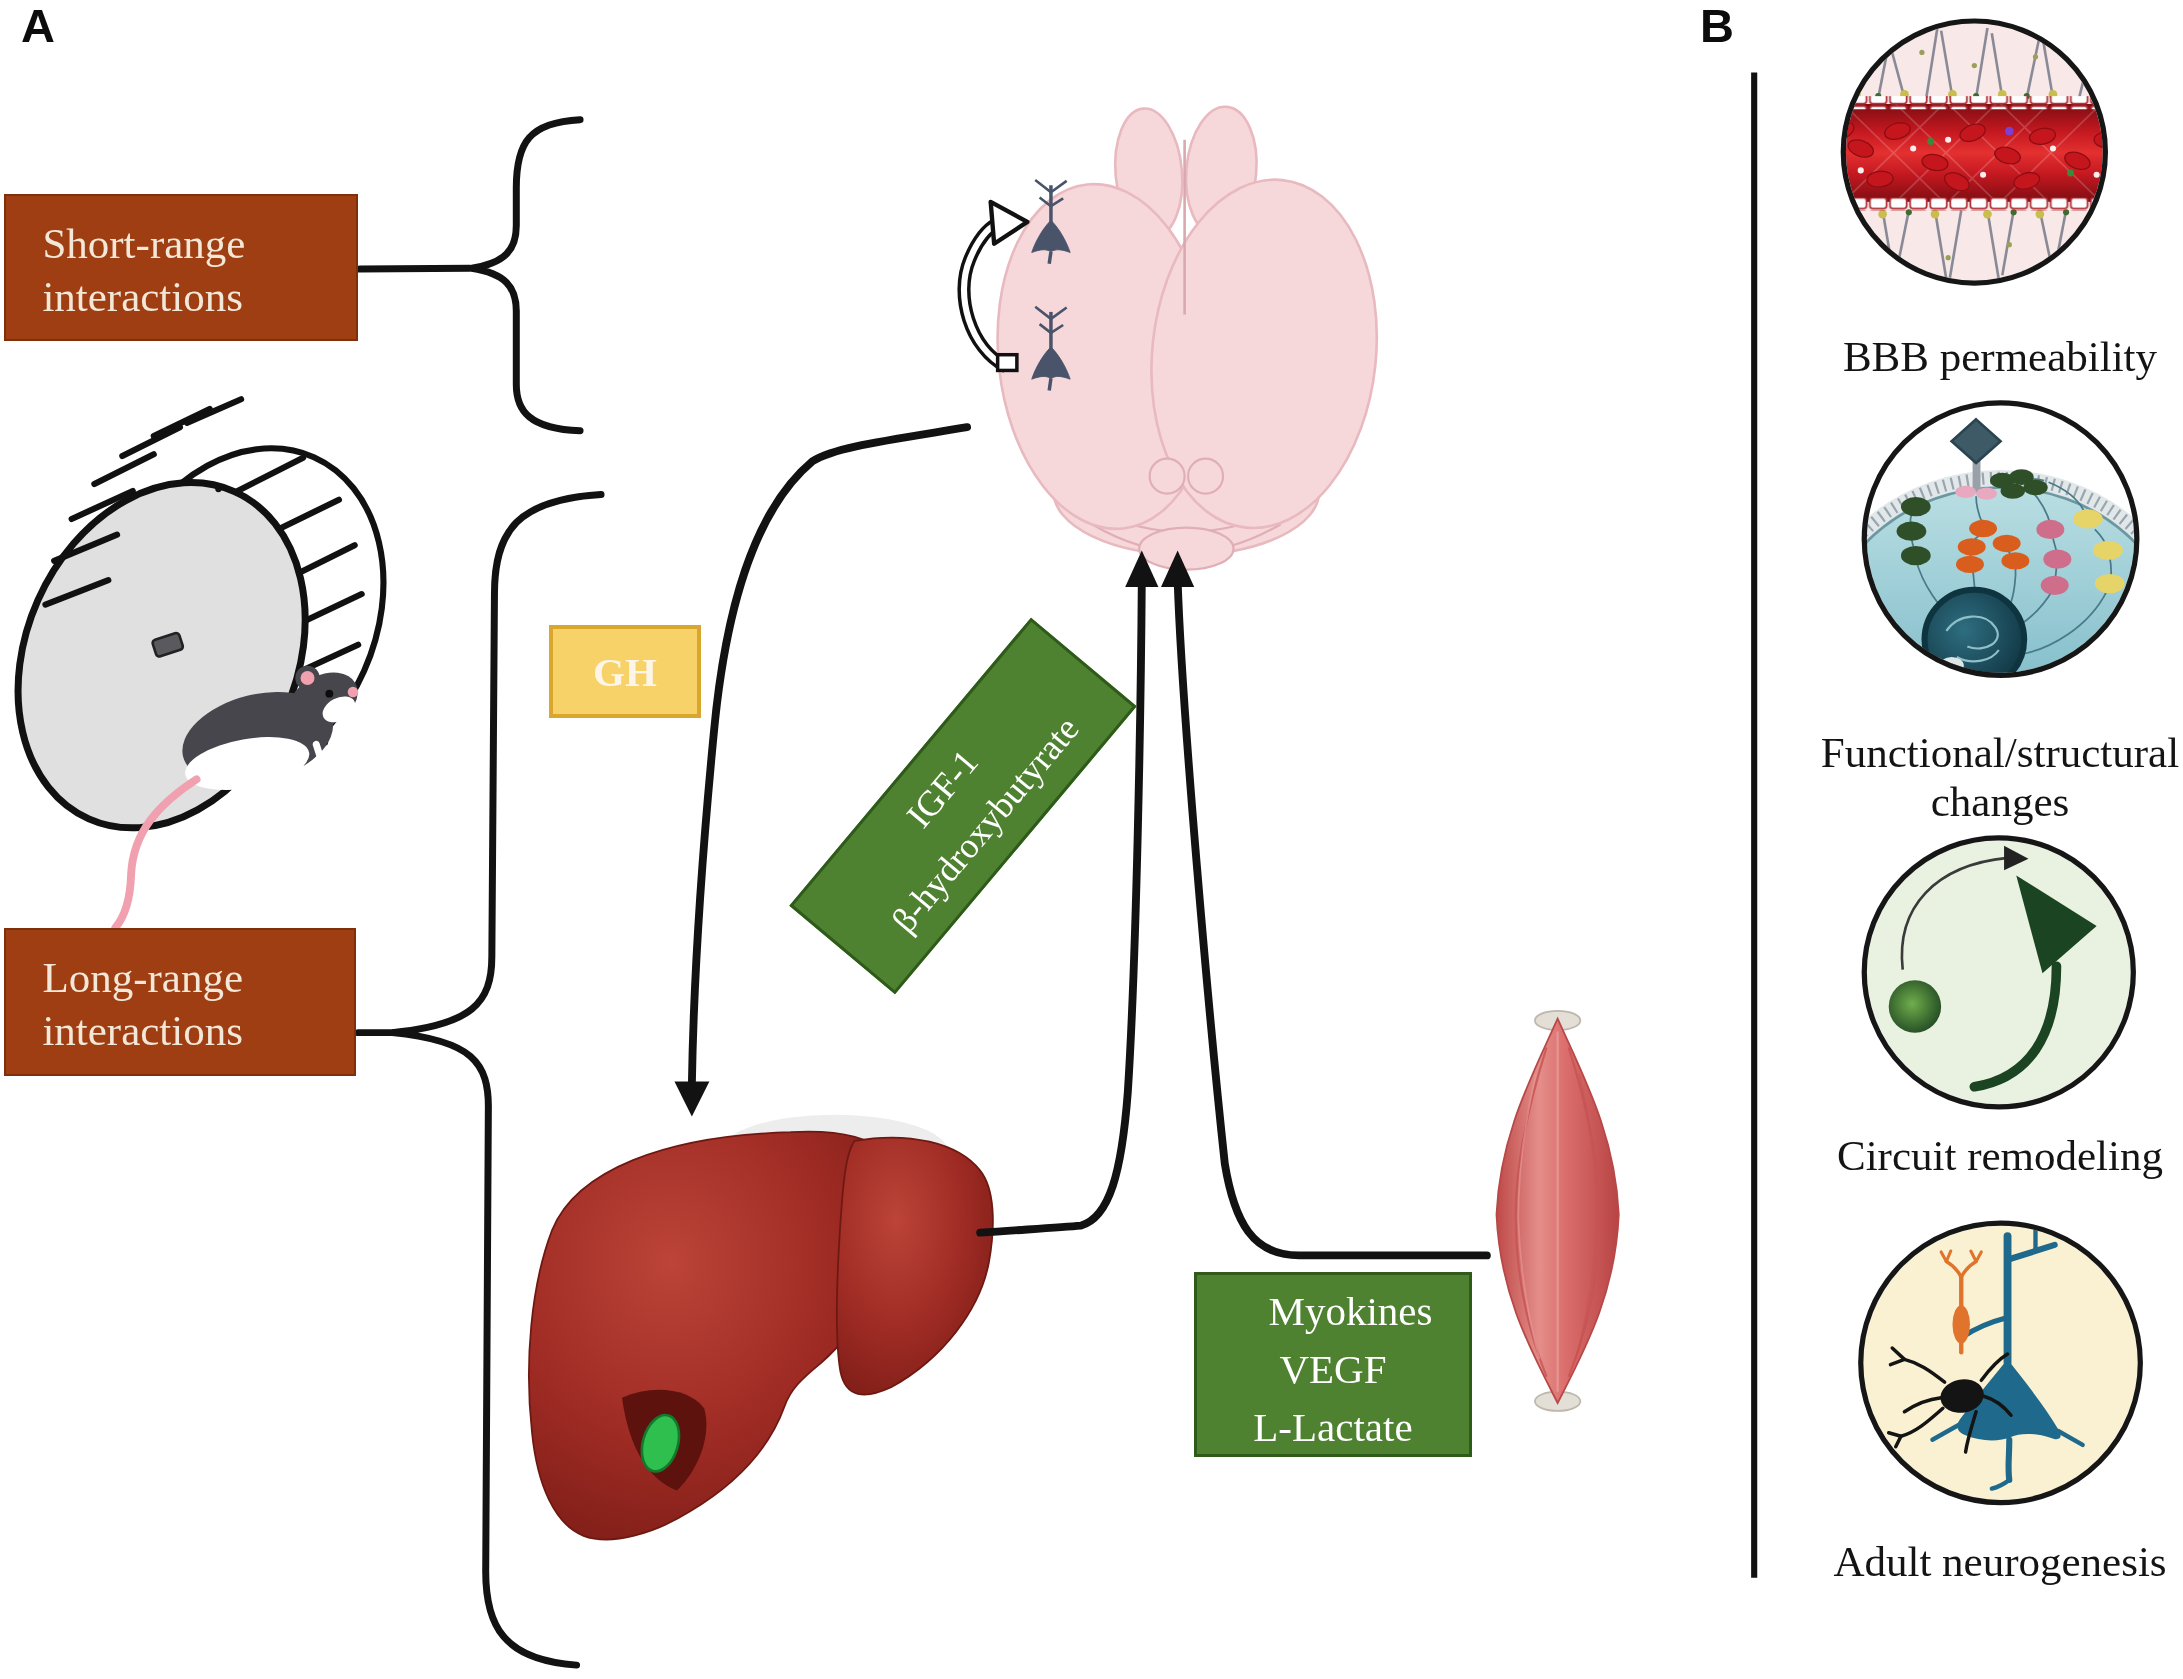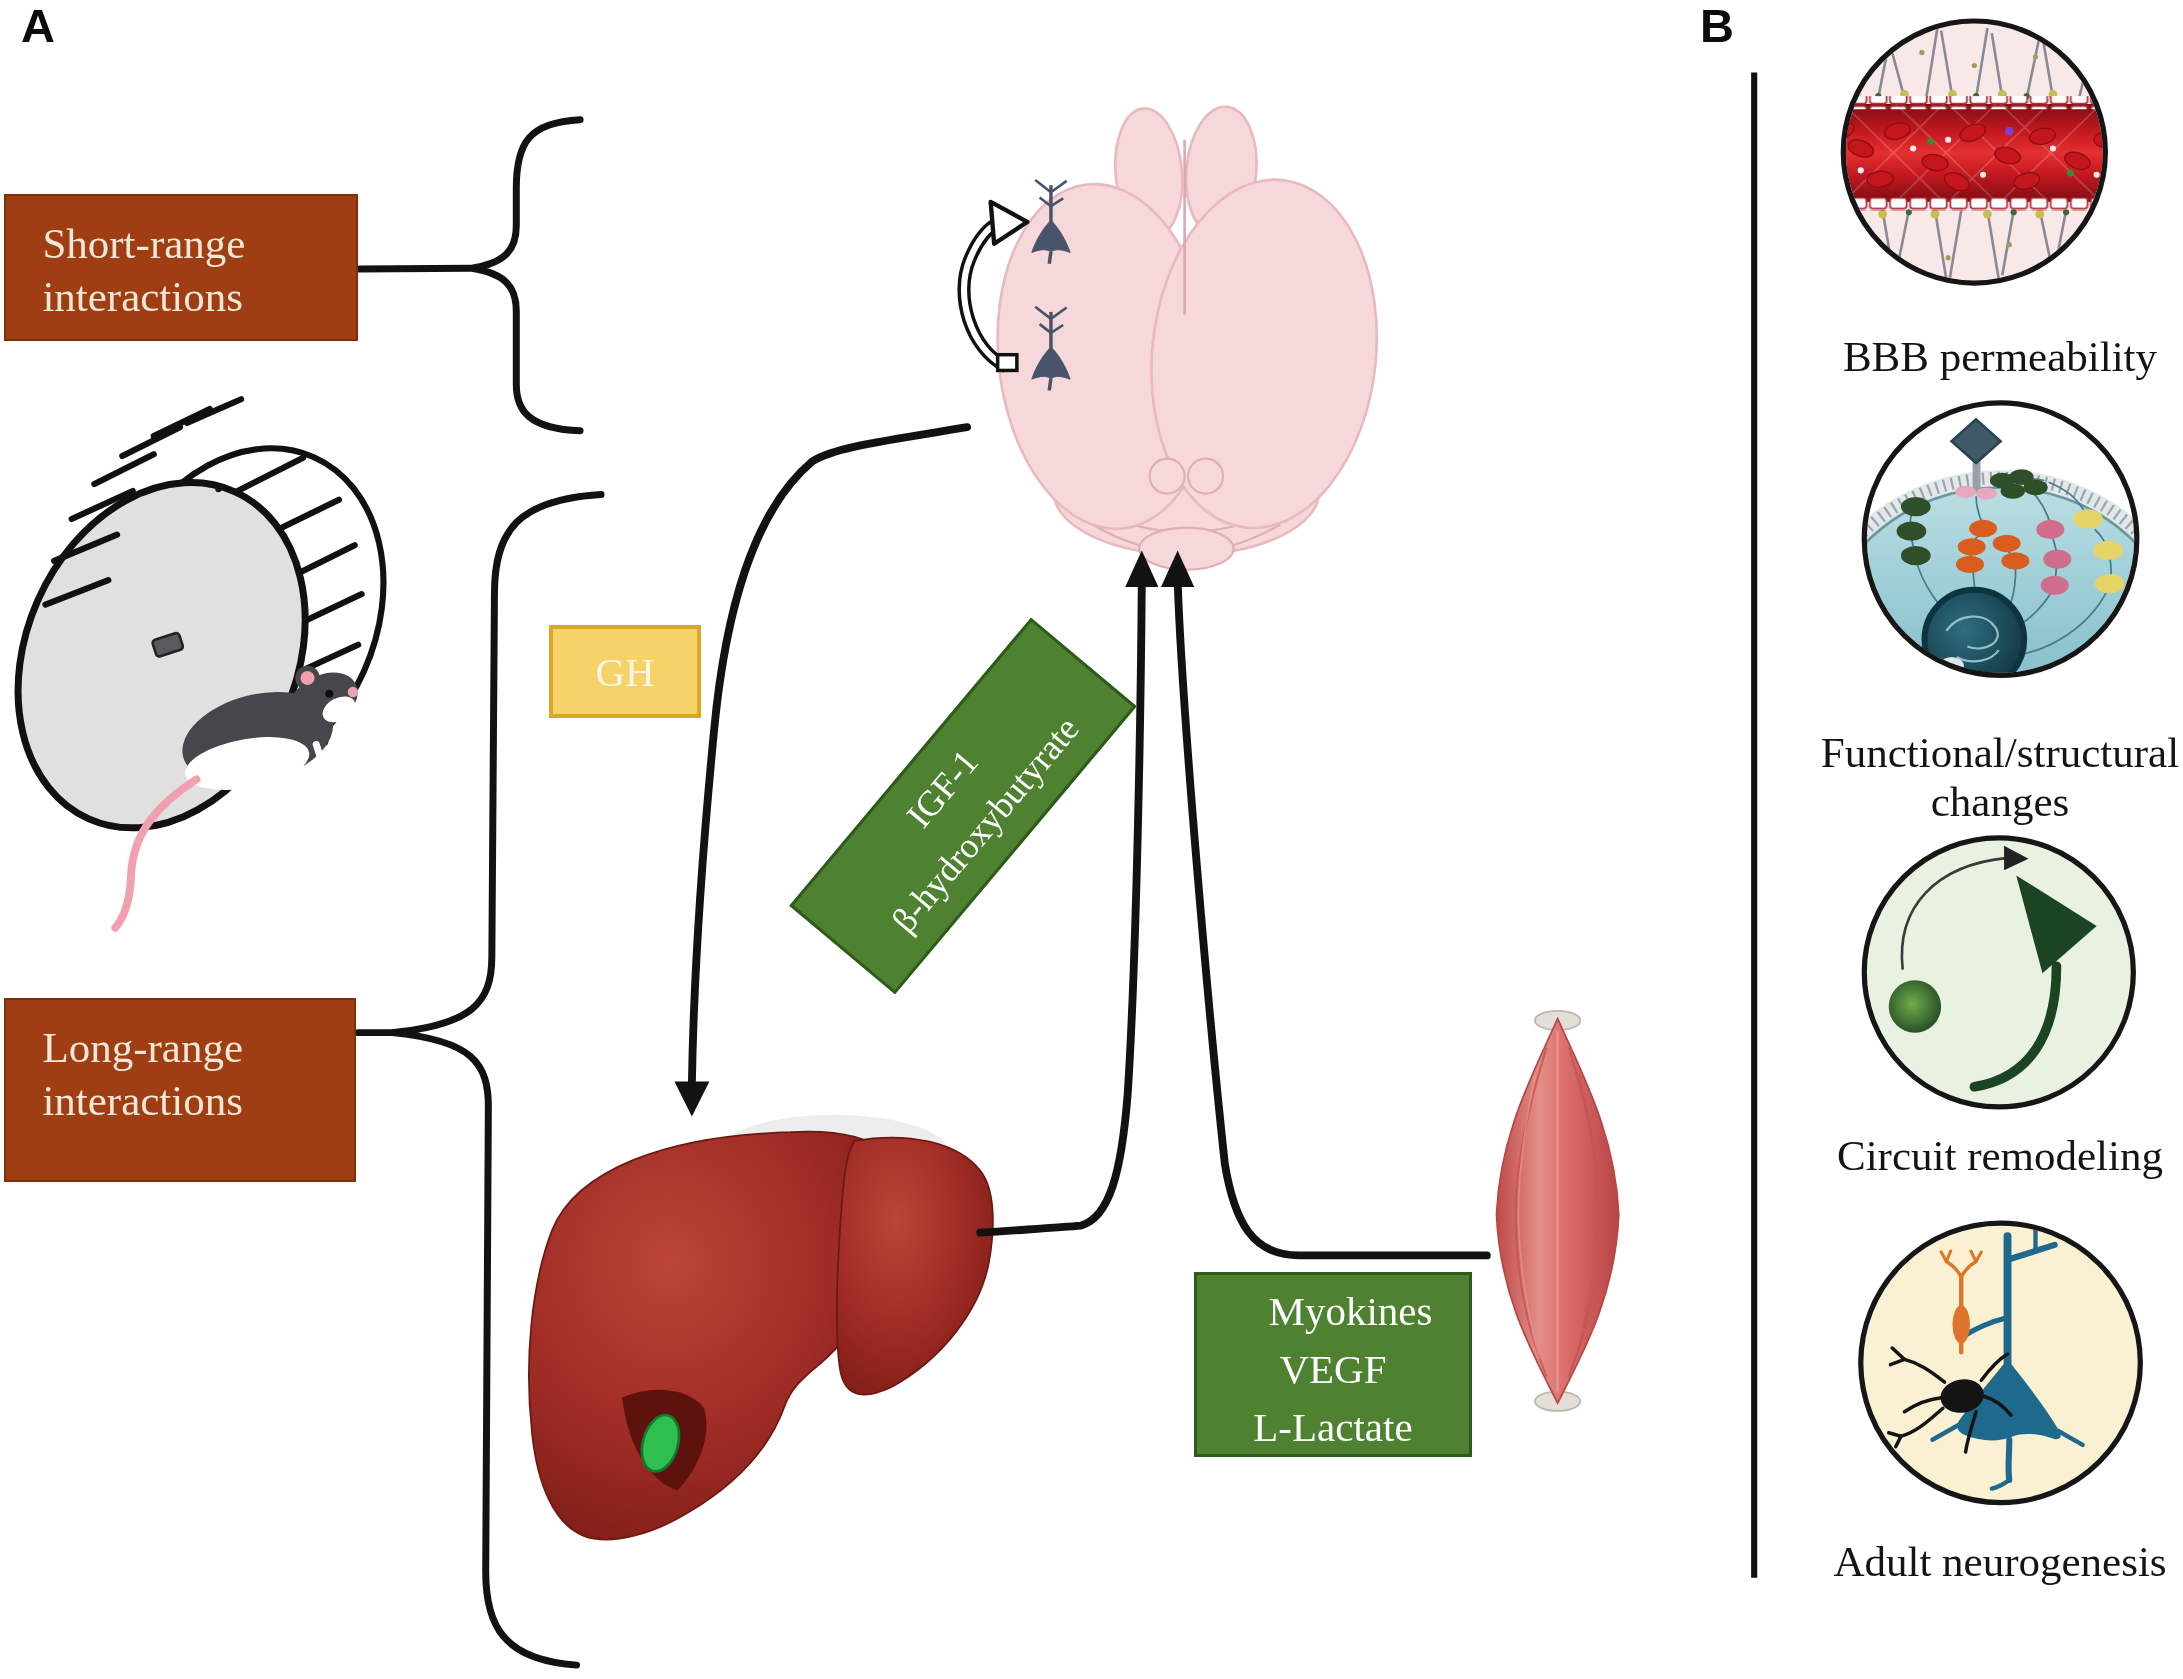--- a/index.html
+++ b/index.html
@@ -4,21 +4,21 @@
 <style>
   html,body{margin:0;padding:0;background:#ffffff;}
   #fig{position:relative;width:2184px;height:1680px;background:#ffffff;overflow:hidden;
        font-family:"Liberation Serif","DejaVu Serif",serif;}
   .abs{position:absolute;}
   svg{position:absolute;left:0;top:0;}
   .panel-letter{font-family:"Liberation Sans","DejaVu Sans",sans-serif;font-weight:700;
        font-size:47px;color:#0c0c0c;line-height:52px;}
   .ibox{background:#9E3E12;border:2.6px solid #7F2F0A;color:#F3E7D8;font-size:43px;
        line-height:53px;padding:21px 0 0 36px;box-sizing:border-box;}
-  .ghbox{background:#F6D269;border:4.4px solid #D9A62E;color:#FDF6E8;font-weight:400;
+  .ghbox{background:#F6D269;border:4.4px solid #D9A62E;color:#FDF6E8;font-weight:700;
        font-size:41px;display:flex;align-items:center;justify-content:center;box-sizing:border-box;}
   .medbox{background:#4E8130;border:3.5px solid #2E5B1A;color:#ffffff;text-align:center;
        font-size:41px;line-height:58px;box-sizing:border-box;}
   .igfbox{background:#4E8130;border:3.5px solid #2E5B1A;color:#ffffff;text-align:center;
        font-size:36px;line-height:56px;box-sizing:border-box;transform:rotate(-50deg);padding-top:10.5px;}
   .medbox .pad{padding-top:7px;margin-left:35px;}
   .blabel{font-size:43px;color:#141414;text-align:center;line-height:49px;}
 </style>
 </head>
 <body>
@@ -407,21 +407,21 @@
 </svg>
 
   <div class="panel-letter abs" style="left:21px;top:0px">A</div>
   <div class="panel-letter abs" style="left:1700px;top:0px">B</div>
 
   <div class="ibox abs" style="left:4.4px;top:194px;width:354px;height:147px">
     <div>Short-range</div>
     <div>interactions</div>
   </div>
 
-  <div class="ibox abs" style="left:4.4px;top:998px;width:352px;height:184px">
+  <div class="ibox abs" style="left:4.4px;top:928px;width:352px;height:148px">
     <div>Long-range</div>
     <div>interactions</div>
   </div>
 
   <div class="ghbox abs" style="left:549px;top:625px;width:152px;height:93px">
     <span>GH</span>
   </div>
 
   <div class="igfbox abs" style="left:775px;top:737px;width:376px;height:138px">
     <div>IGF-1</div>

